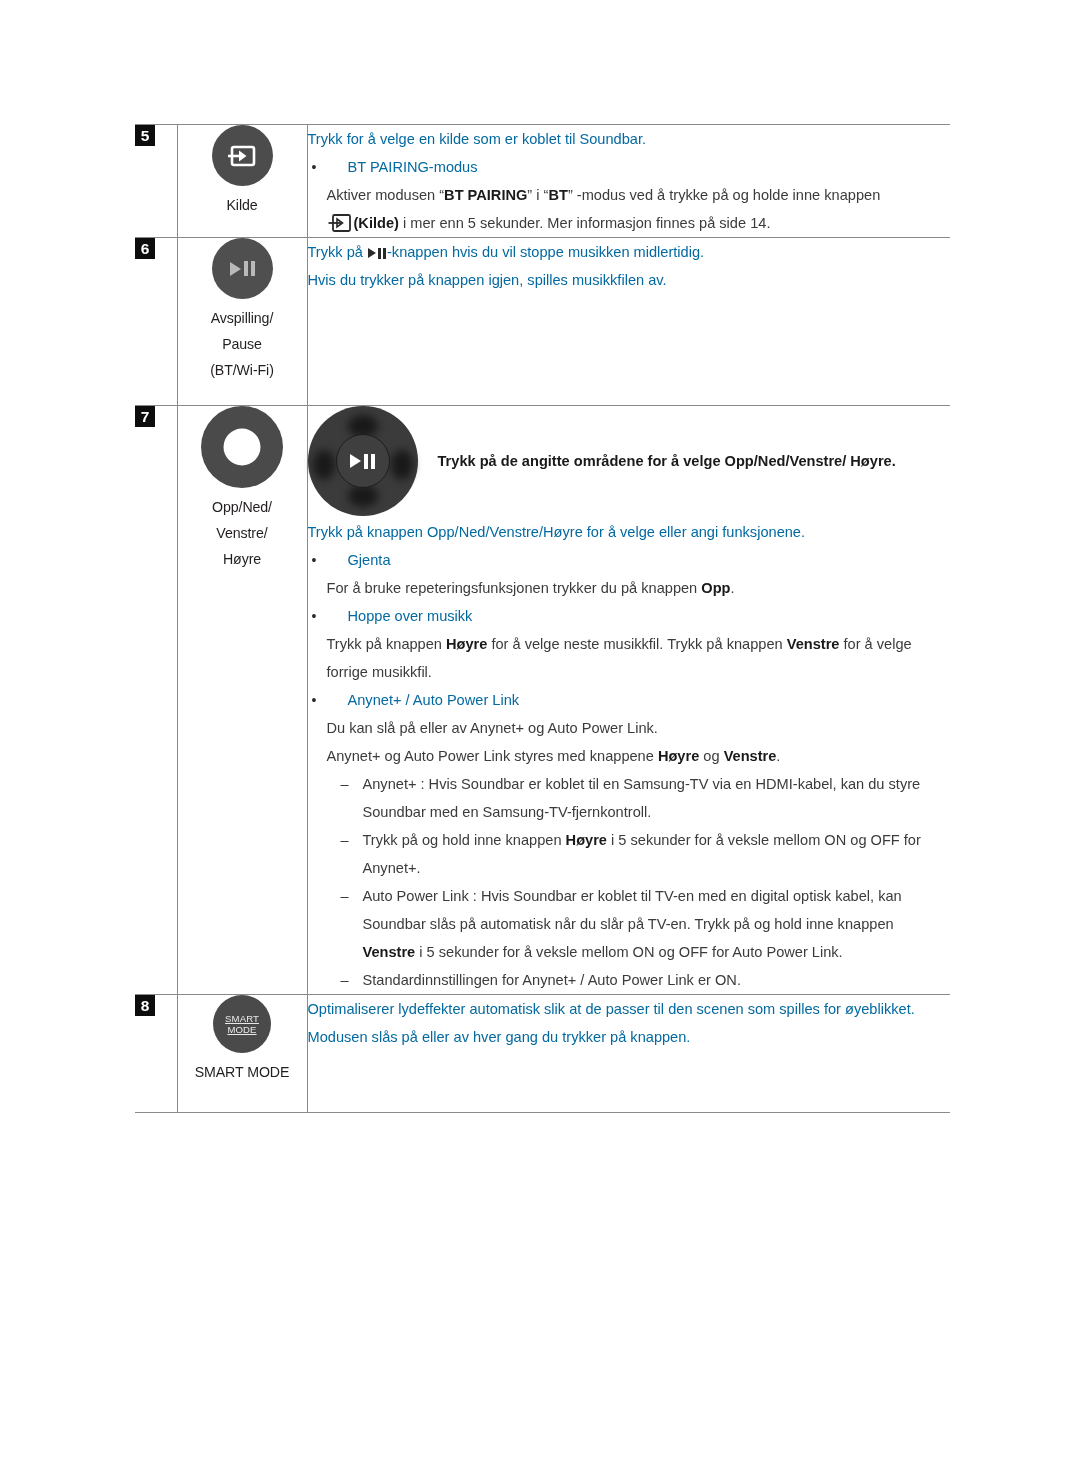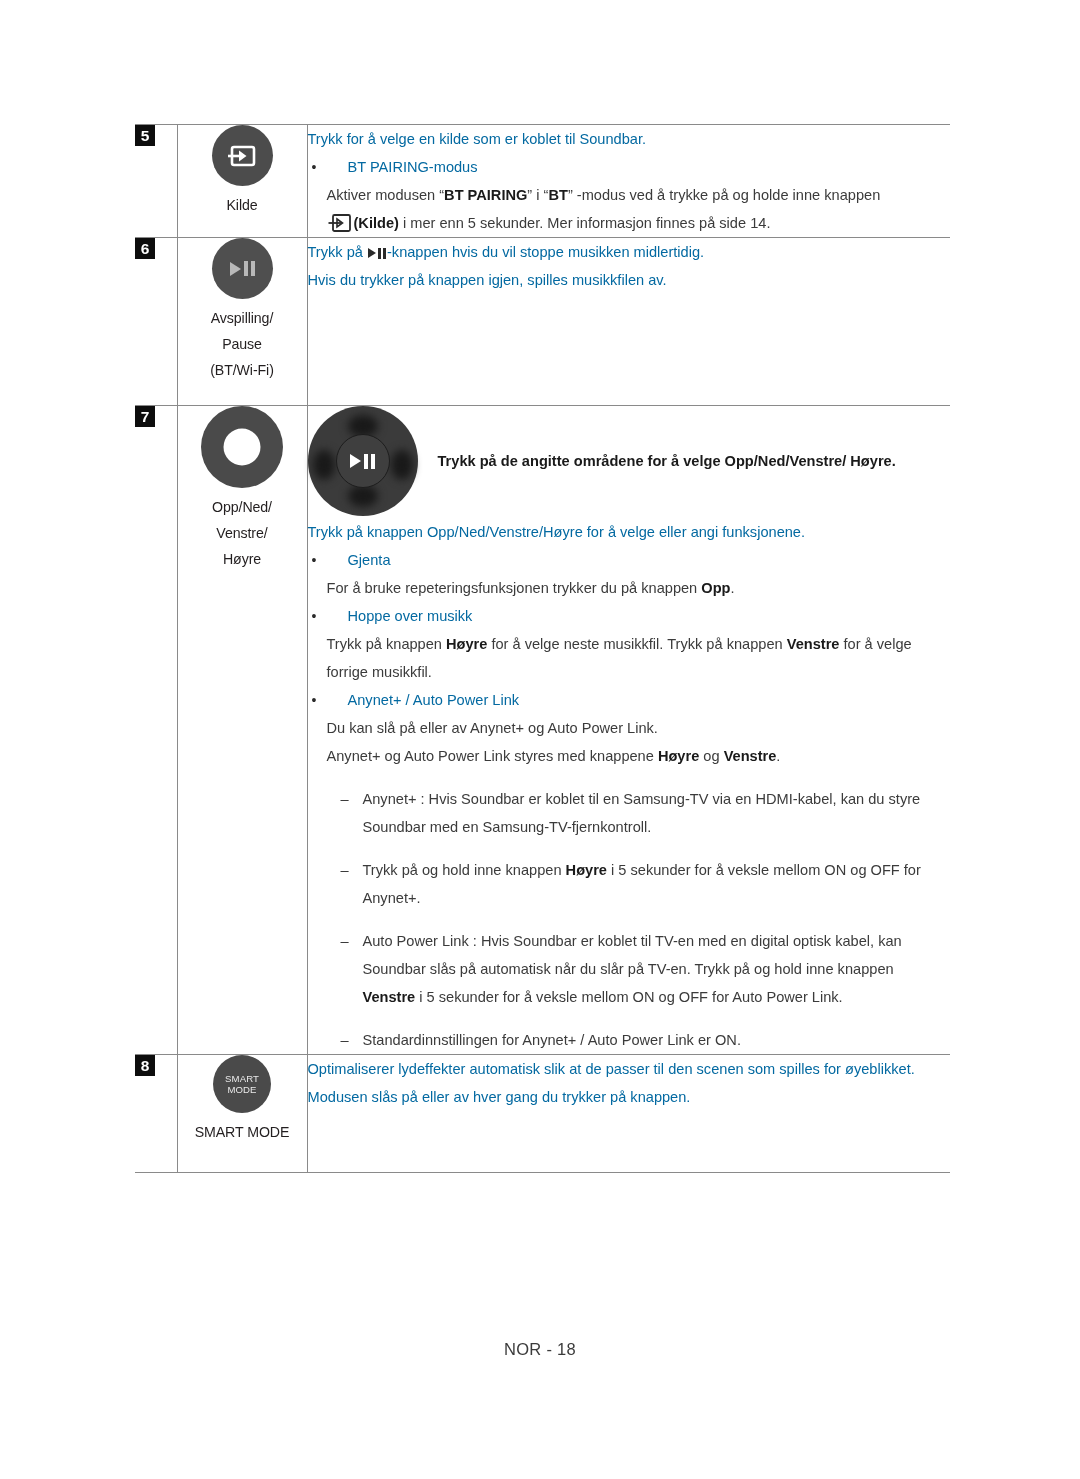--- a/index.html
+++ b/index.html
@@ -93,20 +93,21 @@
   .knob.play   { background: #4f4f4f; }
   .knob.smart  { background: #4a4a4a; width: 58px; height: 58px; }
 
   .smart-lbl {
     color: #e9e9e9;
     font-size: 9.6px;
     font-weight: normal;
     line-height: 11px;
     text-align: center;
     letter-spacing: 0.1px;
+    text-decoration: underline;
   }
 
   
   .src-ico { width: 30px; height: 26px; }
 
   
   .pp {
     display: flex; align-items: center; gap: 3px;
   }
   .pp .tri {
@@ -191,21 +192,20 @@
     left: 4px; top: 0;
     font-size: 14px;
     color: #2a2a2a;
   }
   .bullet .hd { font-weight: normal; color: #0369a1; margin-left: 21px; }
   .bullet .body { color: #3b3b3b; font-weight: normal; }
 
   .dash {
     position: relative;
     padding-left: 36px;
-    margin-top: 15px;
   }
   .dash::before {
     content: "\2013";
     position: absolute;
     left: 14px; top: 0;
     color: #3b3b3b;
   }
 
   .inline-src {
     display: inline-block;
@@ -396,17 +396,14 @@
         </div>
       </td>
       <td class="col-desc desccell">
         <p class="lead">Optimaliserer lydeffekter automatisk slik at de passer til den scenen som spilles for øyeblikket. Modusen slås på eller av hver gang du trykker på knappen.</p>
       </td>
     </tr>
 
   </tbody>
     </table>
 
-  <div class="footer">
-    <span>NOR - 18</span>
-  </div>
 
 </div>
 
 </body></html>

